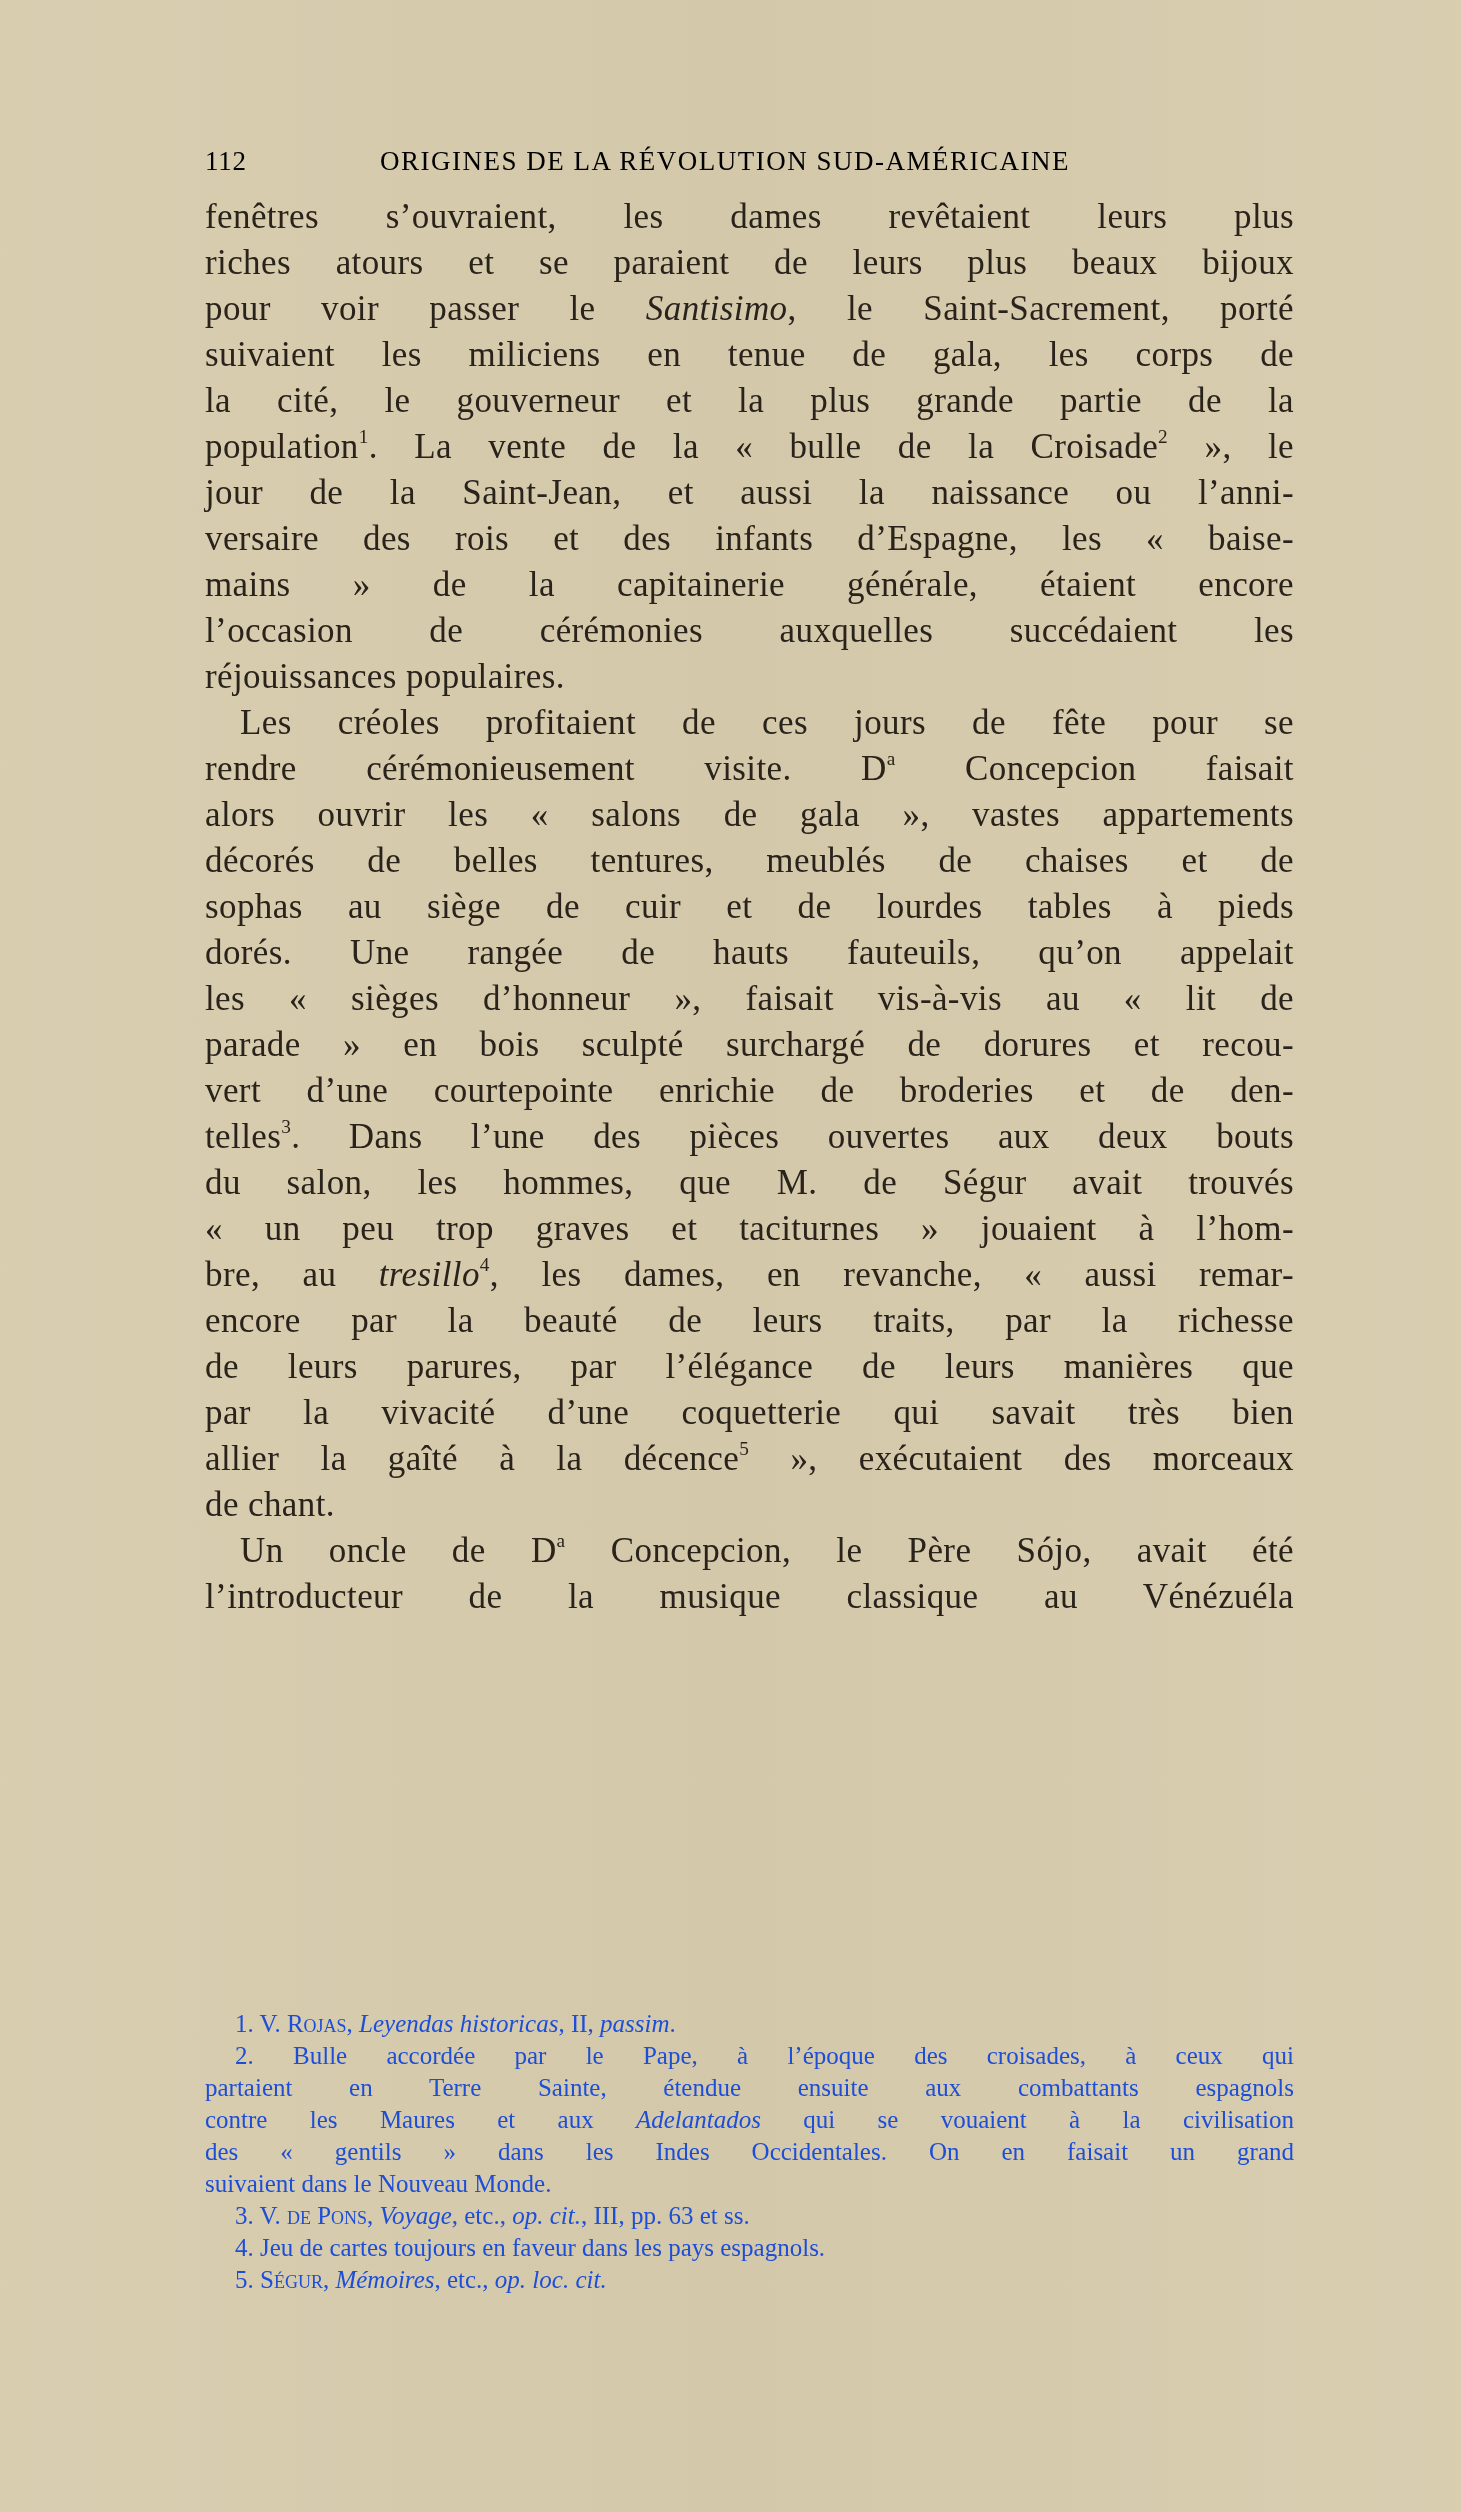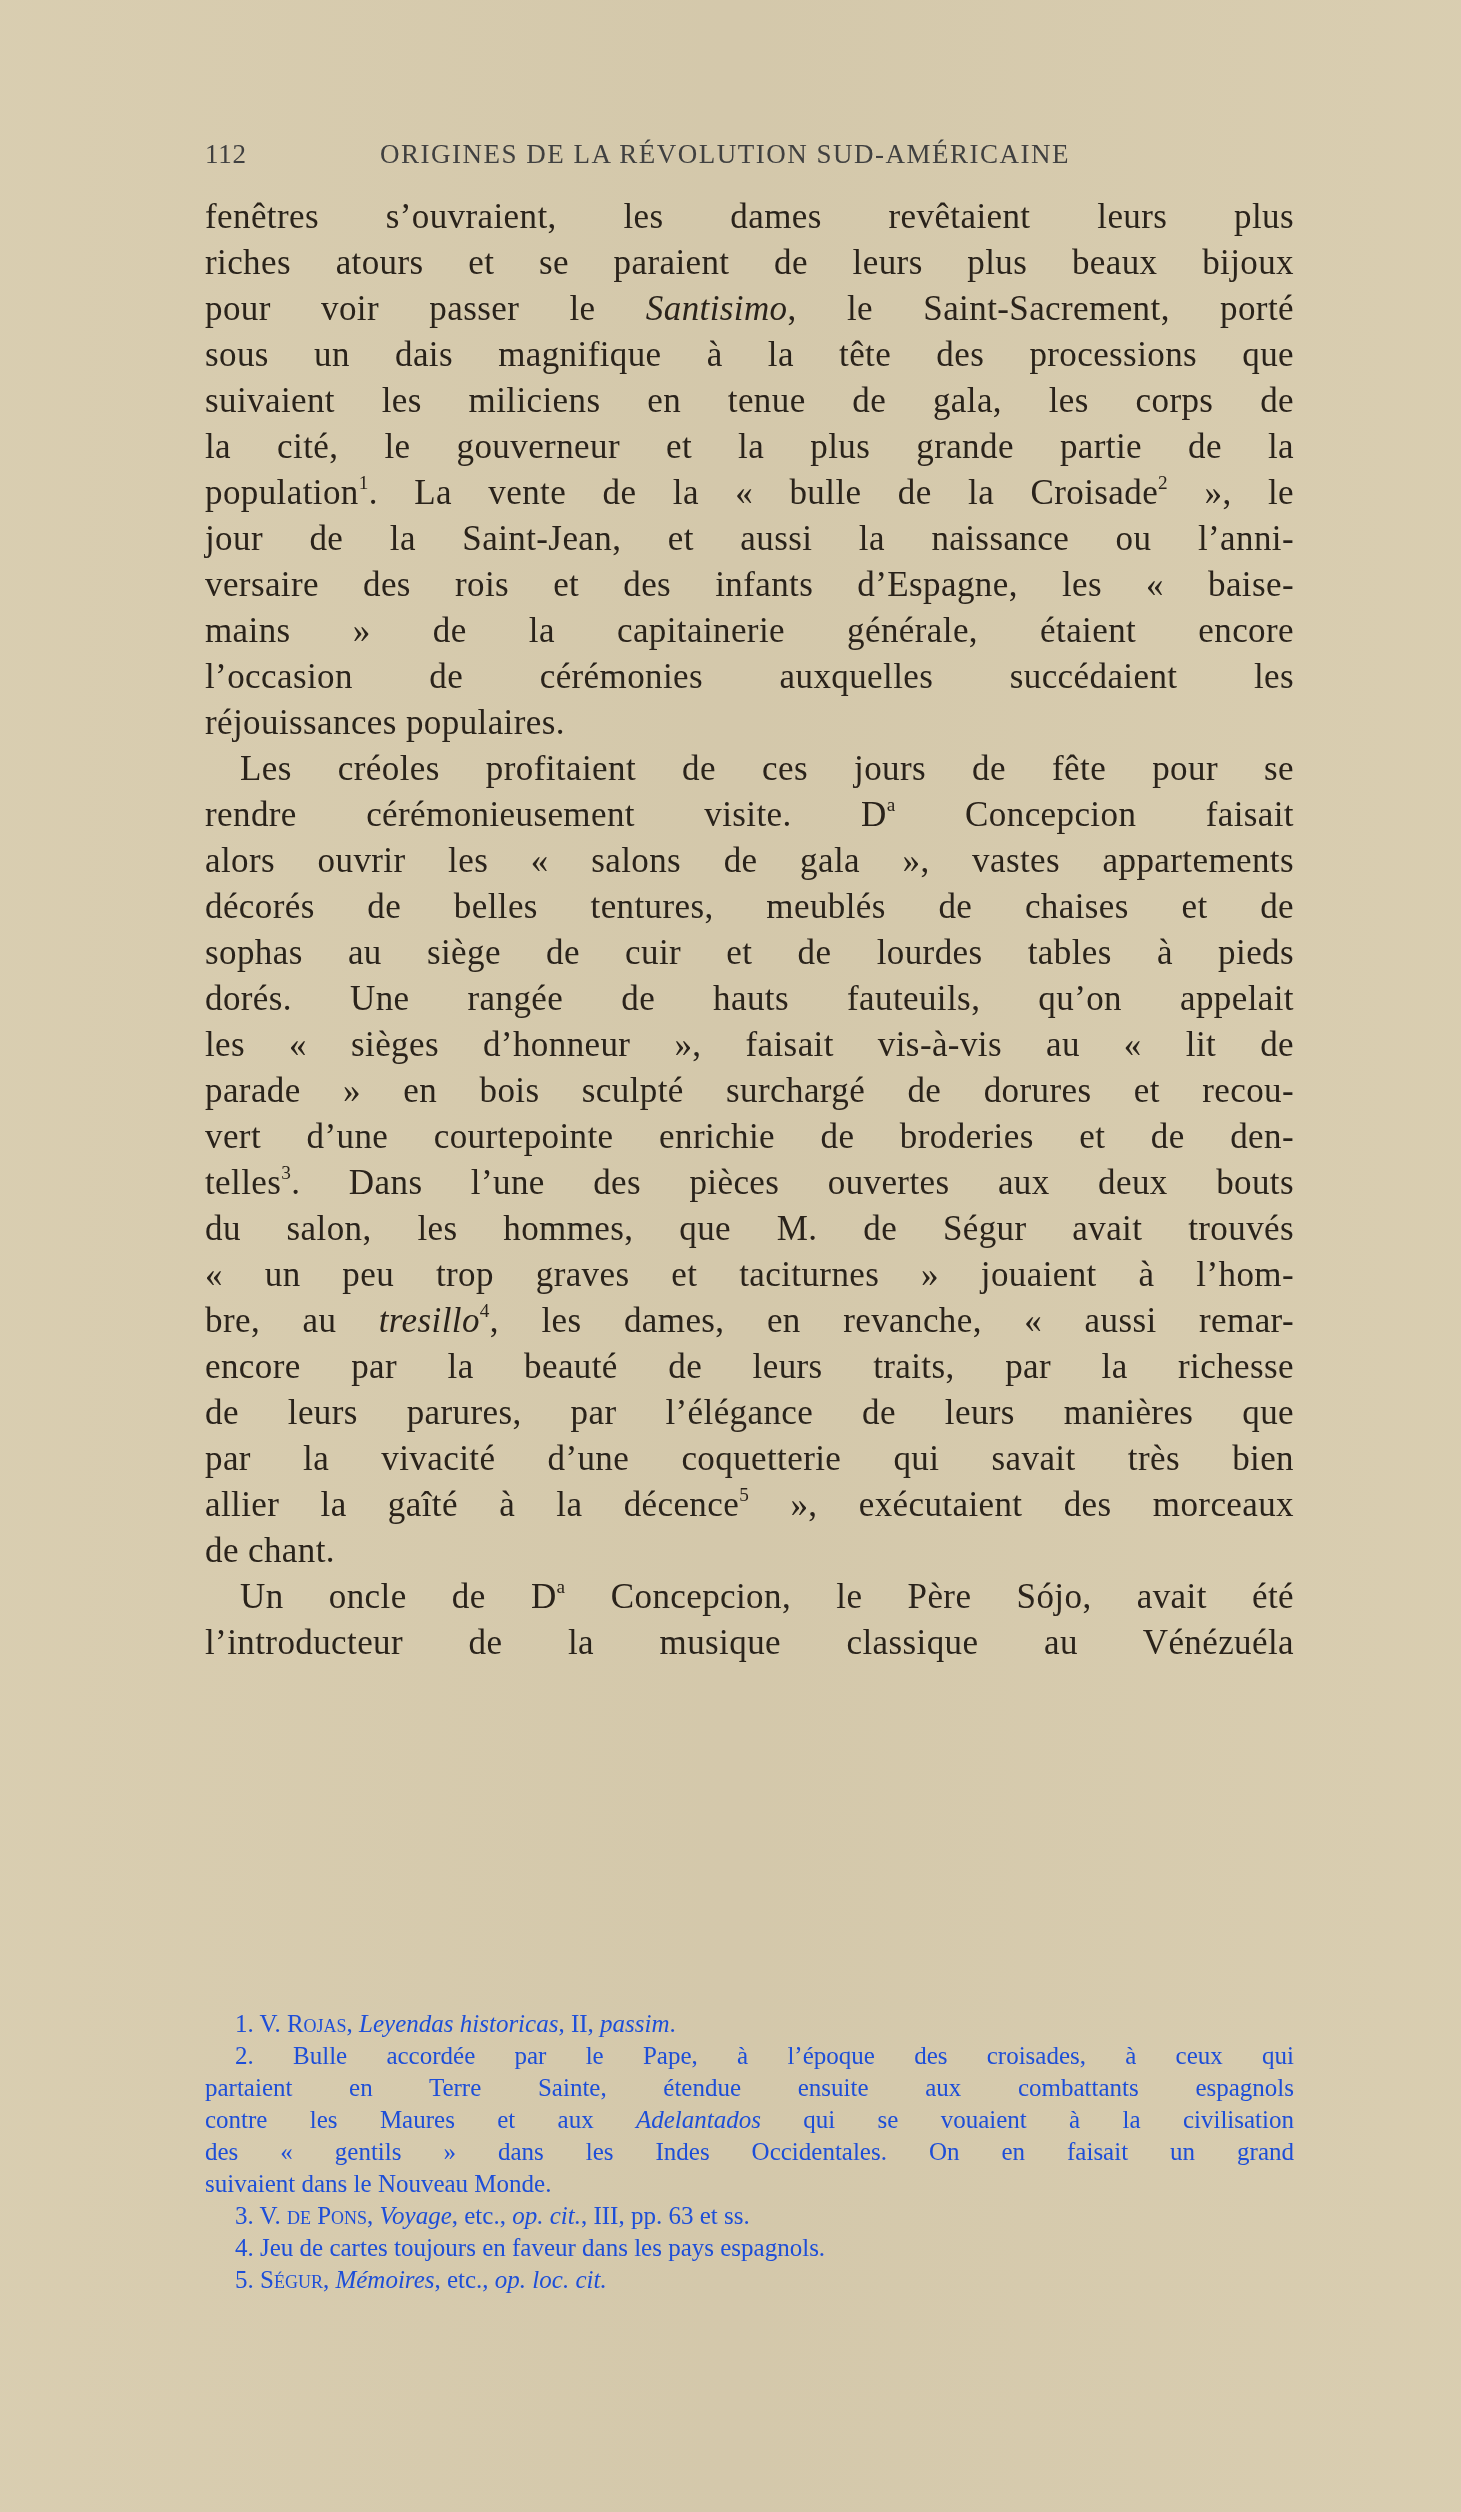--- a/index.html
+++ b/index.html
@@ -14,25 +14,25 @@
     overflow: hidden;
   }
   .page {
     position: absolute;
     left: 205px;
     top: 131px;
     width: 1089px;
   }
   .running-head {
     display: flex;
-    align-items: center;
+    align-items: flex-end;
     height: 46px;
     font-size: 27px;
     letter-spacing: 0.8px;
-    color: #404040;
+    color: #000000;
   }
   .folio { width: 91px; }
   .running-title { flex: 1; padding-left: 84px; letter-spacing: 1.5px; }
   .body-text {
     margin-top: 16.7px;
     font-size: 35px;
     line-height: 46px;
     color: #2a231b;
   }
   .line {
@@ -70,21 +70,20 @@
 
 <div class="page">
   <div class="running-head">
     <span class="folio">112</span>
     <span class="running-title">ORIGINES DE LA RÉVOLUTION SUD-AMÉRICAINE</span>
   </div>
   <div class="body-text" id="body-text">
       <span class="line">fenêtres s’ouvraient, les dames revêtaient leurs plus</span>
       <span class="line">riches atours et se paraient de leurs plus beaux bijoux</span>
       <span class="line">pour voir passer le <i>Santisimo</i>, le Saint-Sacrement, porté</span>
-      <span class="line">sous un dais magnifique à la tête des processions que</span>
       <span class="line">suivaient les miliciens en tenue de gala, les corps de</span>
       <span class="line">la cité, le gouverneur et la plus grande partie de la</span>
       <span class="line">population<sup>1</sup>. La vente de la « bulle de la Croisade<sup>2</sup> », le</span>
       <span class="line">jour de la Saint-Jean, et aussi la naissance ou l’anni-</span>
       <span class="line">versaire des rois et des infants d’Espagne, les « baise-</span>
       <span class="line">mains » de la capitainerie générale, étaient encore</span>
       <span class="line">l’occasion de cérémonies auxquelles succédaient les</span>
       <span class="line last">réjouissances populaires.</span>
       <span class="line indent">Les créoles profitaient de ces jours de fête pour se</span>
       <span class="line">rendre cérémonieusement visite. D<sup>a</sup> Concepcion faisait</span>

